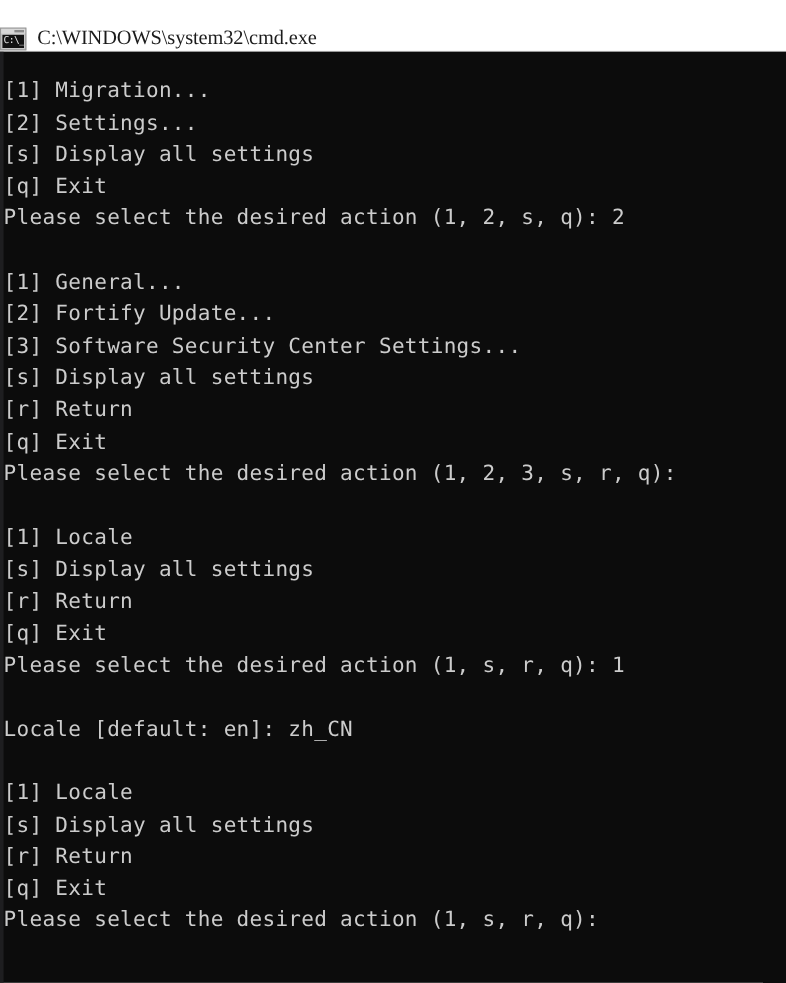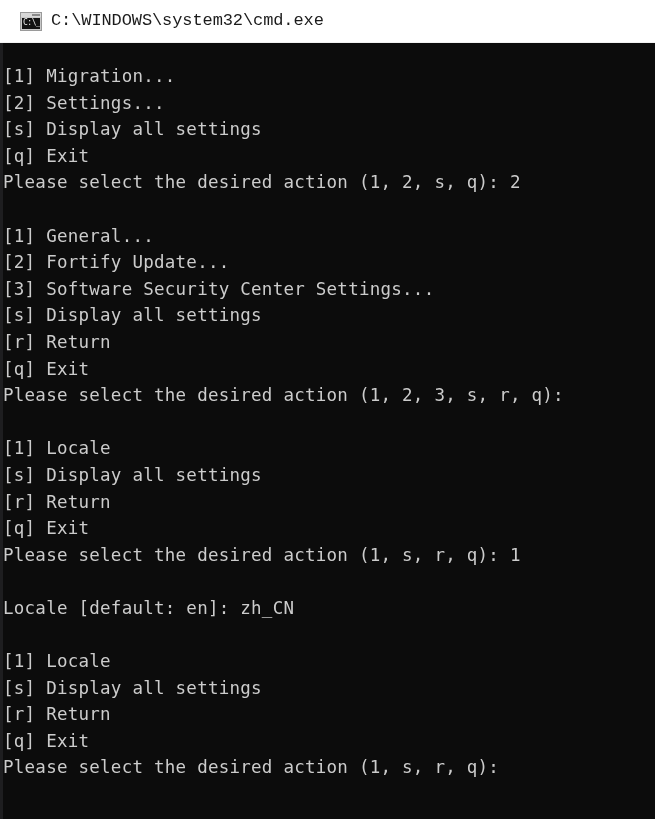--- a/index.html
+++ b/index.html
@@ -21,22 +21,22 @@
     background: #ffffff;
     box-sizing: border-box;
   }
 
   
   #title-bar {
     position: relative;
     height: 43px;
     background: #ffffff;
     display: flex;
-    align-items: center;
-    padding-left: 20px;
+    align-items: flex-end;
+    padding-left: 0;
     box-sizing: border-box;
     border-bottom: 1px solid #f2f2f2;
   }
 
   #titlebar-icon {
     width: 22px;
     height: 19px;
     flex: 0 0 auto;
     position: relative;
     margin-right: 9px;
@@ -77,21 +77,21 @@
     font-size: 8px;
     line-height: 10px;
     letter-spacing: -0.5px;
     text-align: left;
     padding-left: 1px;
     box-sizing: border-box;
     overflow: hidden;
   }
 
   #titlebar-title {
-    font-family: Liberation Mono, monospace;
+    font-family: Liberation Serif, serif;
     font-size: 17px;
     line-height: 20px;
     color: #1b1b1b;
     white-space: nowrap;
     letter-spacing: -0.1px;
   }
 
   
   #console-body {
     position: relative;

